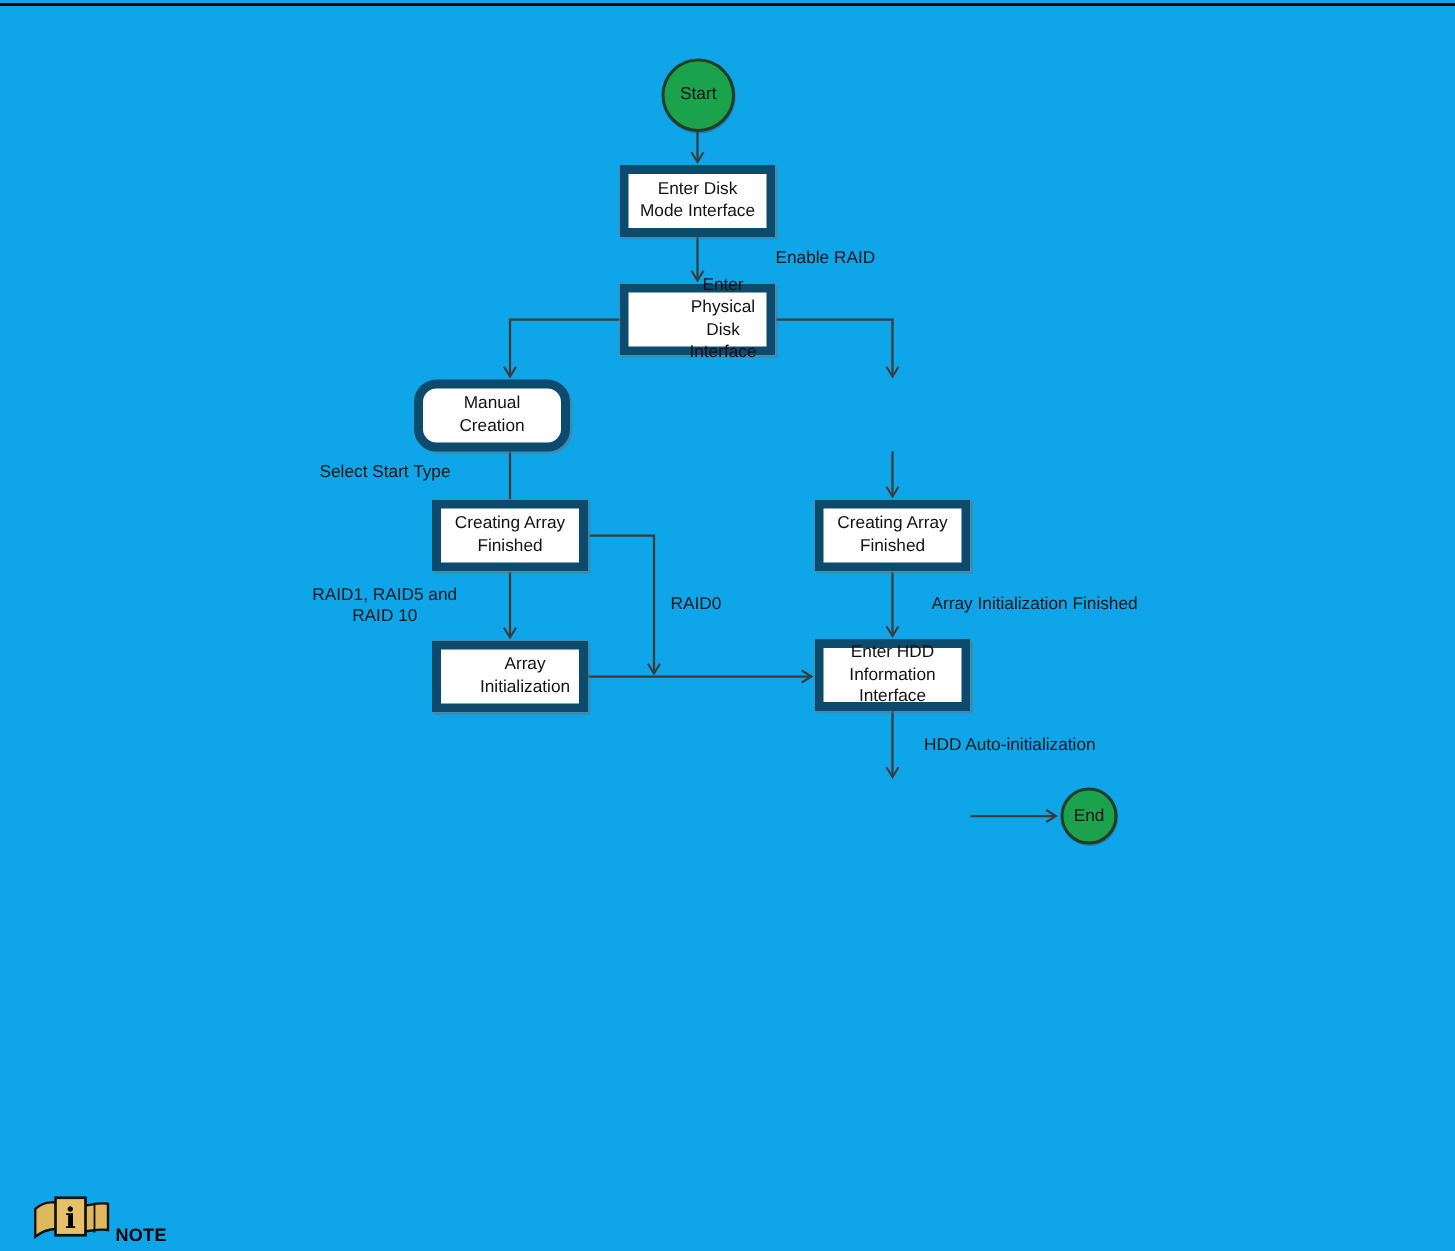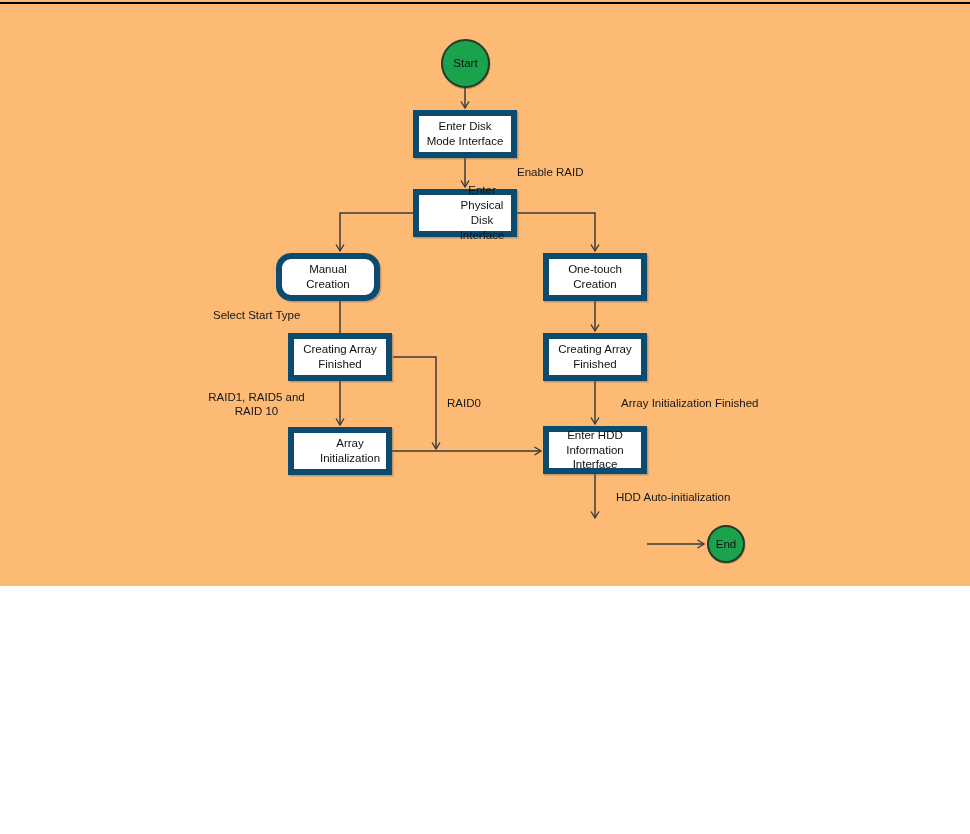--- a/index.html
+++ b/index.html
@@ -1,17 +1,17 @@
 <!DOCTYPE html>
 <html><head>
 <meta charset="utf-8">
 <style>
   html,body{margin:0;padding:0;background:#ffffff;}
   .page{
-    position:relative;width:970px;height:586px;background:#fdba74;
+    position:relative;width:970px;height:834px;background:#0ea5e9;
     font-family:"Liberation Sans",sans-serif;color:#1c1c1c;overflow:hidden;
   }
   .top-rule{position:absolute;left:0;top:2px;width:970px;height:2px;background:#000;}
   .connectors{position:absolute;left:0;top:0;width:970px;height:834px;pointer-events:none;}
   .node{
     position:absolute;box-sizing:border-box;display:flex;align-items:center;justify-content:center;
     text-align:center;font-size:11.5px;line-height:1.3;color:#111;
   }
   .process{
     width:104px;height:48px;background:#fff;border:6px solid #0c4a6e;
@@ -66,23 +66,20 @@
 
   <div class="node process" style="left:413px;top:110px;">
     <span>Enter Disk Mode Interface</span>
   </div>
   <div class="node process" style="left:413px;top:189px;padding-left:39px;">
     <span>Enter Physical Disk Interface</span>
   </div>
   <div class="node process" style="left:276px;top:253px;border-radius:15px;">
     <span>Manual Creation</span>
   </div>
-  <div class="node process" style="left:543px;top:253px;">
-    <span>One-touch Creation</span>
-  </div>
   <div class="node process" style="left:288px;top:333px;">
     <span>Creating Array Finished</span>
   </div>
   <div class="node process" style="left:543px;top:333px;">
     <span>Creating Array Finished</span>
   </div>
   <div class="node process" style="left:288px;top:427px;padding-left:25px;">
     <span>Array Initialization</span>
   </div>
   <div class="node process" style="left:543px;top:426px;">

